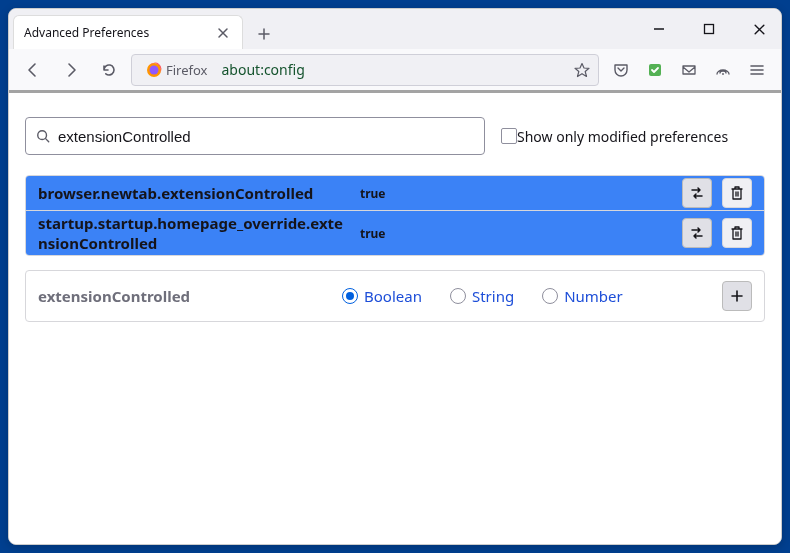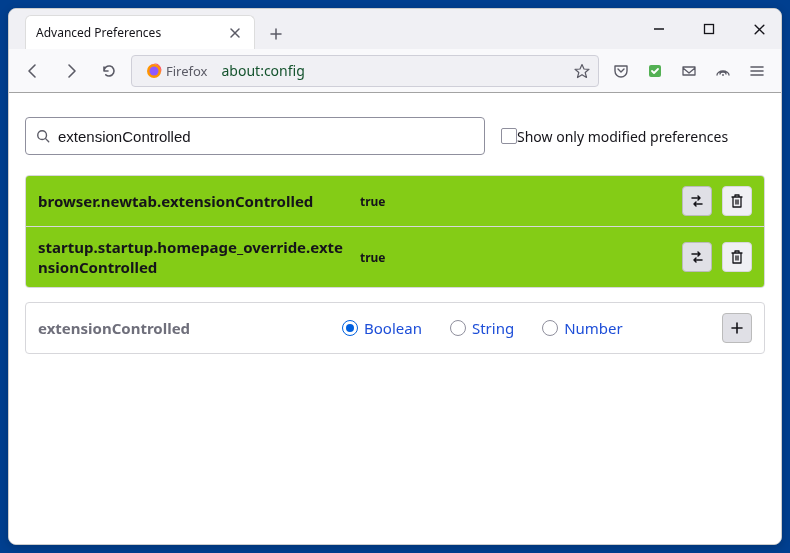--- a/index.html
+++ b/index.html
@@ -1,46 +1,46 @@
 <!DOCTYPE html>
 <html><head>
 <meta charset="utf-8">
 <style>
 * { margin: 0; padding: 0; box-sizing: border-box; }
 body { font-family: "Segoe UI", system-ui, sans-serif; font-size: 13px; background: #003f8f; width: 790px; height: 553px; overflow: hidden; padding: 8px; }
 .window { background: #f0f0f4; border-radius: 8px; height: 100%; display: flex; flex-direction: column; overflow: hidden; border: 1px solid #ccc; box-shadow: 0 2px 8px rgba(0,0,0,0.2); }
 
 
 .titlebar { height: 40px; display: flex; align-items: stretch; background: #f0f0f4; }
-.tabs { display: flex; align-items: flex-end; padding-left: 16px; flex: 1; }
+.tabs { display: flex; align-items: flex-end; padding-left: 4px; flex: 1; }
 .tab { background: #fff; border-top-left-radius: 6px; border-top-right-radius: 6px; height: 34px; min-width: 230px; display: flex; align-items: center; padding: 0 10px; margin-top: 6px; border: 1px solid #ddd; border-bottom: none; }
 .tab-title { flex: 1; font-size: 12px; color: #15141a; }
 .tab-close { width: 18px; height: 18px; display: flex; align-items: center; justify-content: center; color: #555; border-radius: 3px; }
 .newtab-btn { width: 30px; height: 30px; margin: 6px 0 0 6px; display: flex; align-items: center; justify-content: center; color: #555; border-radius: 4px; }
 .win-controls { display: flex; align-items: center; padding-right: 8px; gap: 22px; }
 .win-btn { width: 28px; height: 28px; display: flex; align-items: center; justify-content: center; color: #333; }
 
 
-.toolbar { height: 44px; background: #f9f9fb; border-bottom: 1px solid #a3a3a3; display: flex; align-items: center; padding: 0 8px; gap: 6px; }
+.toolbar { height: 44px; background: #f9f9fb; border-bottom: 3px solid #a3a3a3; display: flex; align-items: center; padding: 0 8px; gap: 6px; }
 .tool-btn { width: 32px; height: 32px; display: flex; align-items: center; justify-content: center; color: #5b5b66; border-radius: 4px; }
 .urlbar { flex: 1; height: 32px; background: #f0f0f4; border: 1px solid #cfcfd8; border-radius: 4px; display: flex; align-items: center; padding: 0 8px; gap: 8px; }
 .urlbar-identity { display: flex; align-items: center; gap: 4px; padding: 2px 6px; border-radius: 4px; }
 .urlbar-text { flex: 1; font-size: 14px; color: #14532d; }
 .tool-icons { display: flex; align-items: center; gap: 2px; }
 
 
 .content { flex: 1; background: #fff; padding: 24px 16px; }
 .searchrow { display: flex; align-items: center; gap: 16px; margin-bottom: 20px; }
 .searchbox { flex: 0 0 auto; width: 460px; height: 38px; border: 1px solid #8f8f9d; border-radius: 4px; display: flex; align-items: center; padding: 0 10px; gap: 8px; }
 .searchbox input { border: none; outline: none; font-size: 15px; flex: 1; color: #15141a; background: transparent; }
 .checkbox-wrap { display: flex; align-items: center; gap: 0; font-size: 14px; color: #15141a; }
 .checkbox { width: 16px; height: 16px; border: 1.5px solid #8f8f9d; border-radius: 2px; }
 
 .pref-table { border: 1px solid #d7d7db; border-radius: 4px; overflow: hidden; }
-.pref-row { display: flex; align-items: center; padding: 10px 12px; background: #84cc16; border-bottom: 1px solid #d7d7db; gap: 12px; }
+.pref-row { display: flex; align-items: center; padding: 2px 12px; background: #3b82f6; border-bottom: 1px solid #d7d7db; gap: 12px; }
 .pref-row:last-child { border-bottom: none; }
 .pref-name { width: 310px; font-size: 15px; font-weight: 700; color: #15141a; word-break: break-word; }
 .pref-value { flex: 1; font-size: 12px; font-weight: 700; color: #15141a; }
 .pref-actions { display: flex; gap: 10px; }
 .action-btn { width: 30px; height: 30px; background: #e0e0e6; border: 1px solid #bbb; border-radius: 4px; display: flex; align-items: center; justify-content: center; color: #333; }
 
 .new-pref { margin-top: 14px; border: 1px solid #d7d7db; border-radius: 4px; display: flex; align-items: center; padding: 10px 12px; gap: 24px; }
 .new-pref-name { width: 280px; font-size: 15px; font-weight: 700; color: #6f6f7b; }
 .radio-group { display: flex; gap: 28px; flex: 1; }
 .radio-opt { display: flex; align-items: center; gap: 6px; font-size: 15px; color: #1d4ed8; }

